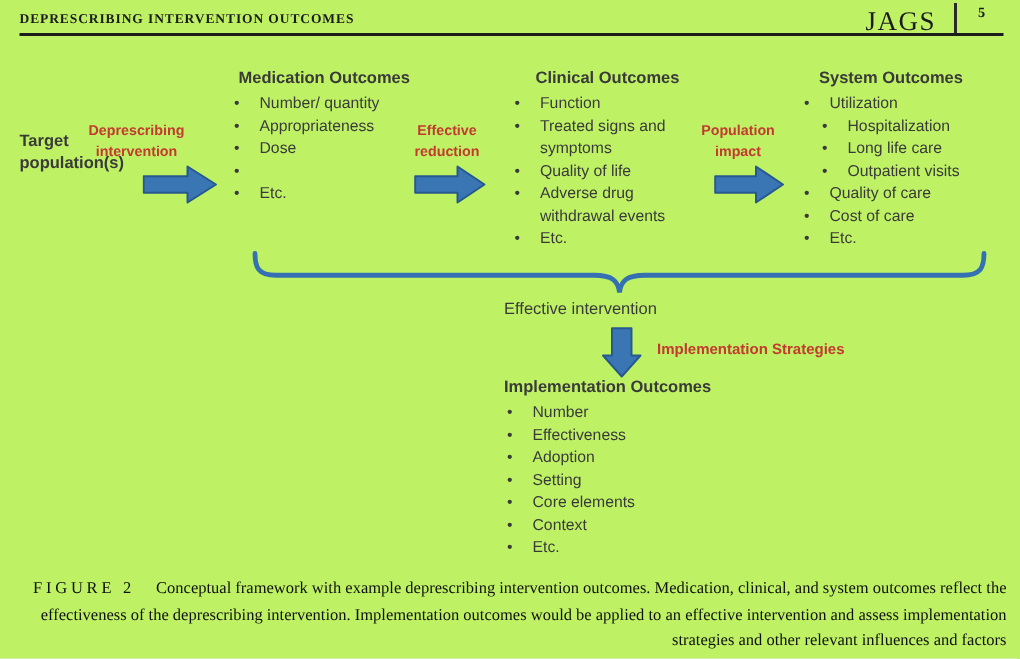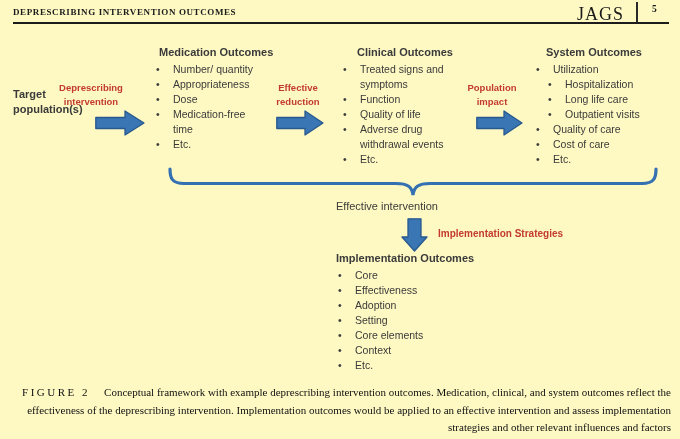--- a/index.html
+++ b/index.html
@@ -1,17 +1,17 @@
 <!DOCTYPE html>
 <html style="--arrow-blue: #3a76b4; --arrow-border: #27588e; --brace-blue: #3470b2; --accent-red: #c23a30; --text-dark: #3a3a3a;"><head>
 <meta charset="utf-8">
 <style>
   html,body { margin:0; padding:0; background:#e8e8e8; }
   .page {
-    position:relative; width:680px; height:439px; background:#fef9c3;
+    position:relative; width:680px; height:439px; background:#bef264;
     font-family:"Liberation Sans", sans-serif; overflow:hidden;
     color:var(--text-dark);
   }
   
   .running-head {
     position:absolute; left:13px; top:7px;
     font-family:"Liberation Serif", serif; font-weight:700; font-size:9px;
     letter-spacing:0.6px; color:#1b1b1b;
   }
   .journal {
@@ -124,39 +124,38 @@
         <li>
             <span class="bullet"></span>
             <span class="li-text">Appropriateness</span>
           </li>
         <li>
             <span class="bullet"></span>
             <span class="li-text">Dose</span>
           </li>
         <li>
             <span class="bullet"></span>
-            <span class="li-text">Medication-free time</span>
           </li>
         <li>
             <span class="bullet"></span>
             <span class="li-text">Etc.</span>
           </li>
       </ul>
     </div>
 
     <div id="col-2" class="col">
       <div class="col-title">Clinical Outcomes</div>
       <ul class="blist">
         <li>
             <span class="bullet"></span>
+            <span class="li-text">Function</span>
+          </li>
+        <li>
+            <span class="bullet"></span>
             <span class="li-text">Treated signs and symptoms</span>
-          </li>
-        <li>
-            <span class="bullet"></span>
-            <span class="li-text">Function</span>
           </li>
         <li>
             <span class="bullet"></span>
             <span class="li-text">Quality of life</span>
           </li>
         <li>
             <span class="bullet"></span>
             <span class="li-text">Adverse drug withdrawal events</span>
           </li>
         <li>
@@ -210,21 +209,21 @@
       <path class="arrow-path" d="M7 0.8 L20 0.8 L20 19 L26 19 L13.5 33 L1 19 L7 19 Z"></path>
     </svg>
 
     <div class="impl-strat">Implementation Strategies</div>
 
     <div id="impl">
       <div class="col-title">Implementation Outcomes</div>
       <ul class="blist">
         <li>
             <span class="bullet"></span>
-            <span class="li-text">Core</span>
+            <span class="li-text">Number</span>
           </li>
         <li>
             <span class="bullet"></span>
             <span class="li-text">Effectiveness</span>
           </li>
         <li>
             <span class="bullet"></span>
             <span class="li-text">Adoption</span>
           </li>
         <li>

